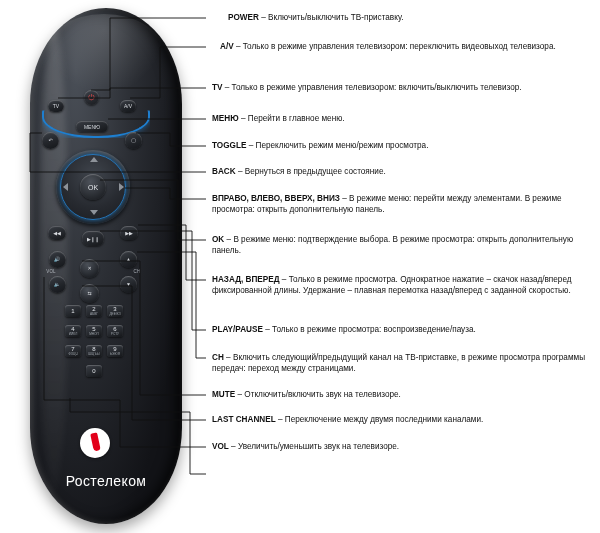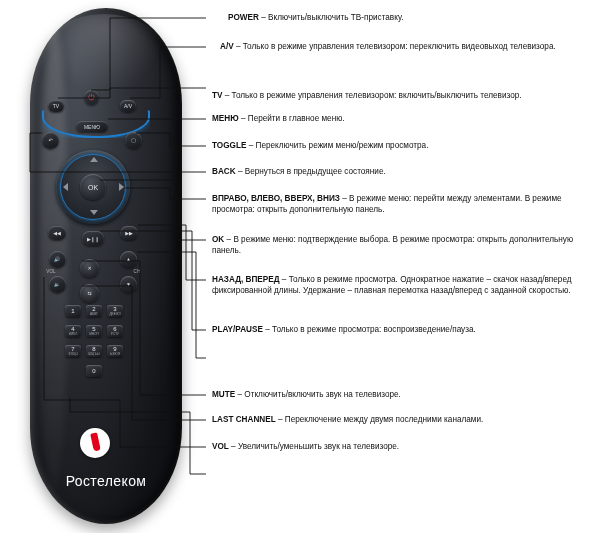--- a/index.html
+++ b/index.html
@@ -387,21 +387,21 @@
   </svg>
 
   <div class="ann" style="left:228px; top:13px;  width:360px;">
     <span class="term">POWER</span><span> – Включить/выключить ТВ-приставку.</span>
   </div>
 
   <div class="ann" style="left:212px; top:42px; width:368px;margin-left:8px;">
     <span class="term">A/V</span><span> – Только в режиме управления телевизором: переключить видеовыход телевизора.</span>
   </div>
 
-  <div class="ann" style="left:212px; top:91px; width:368px;">
+  <div class="ann" style="left:212px; top:83px; width:368px;">
     <span class="term">TV</span><span> – Только в режиме управления телевизором: включить/выключить телевизор.</span>
   </div>
 
   <div class="ann" style="left:212px; top:114px; width:368px;">
     <span class="term">МЕНЮ</span><span> – Перейти в главное меню.</span>
   </div>
 
   <div class="ann" style="left:212px; top:141px; width:368px;">
     <span class="term">TOGGLE</span><span> – Переключить режим меню/режим просмотра.</span>
   </div>
@@ -419,20 +419,23 @@
   </div>
 
   <div class="ann" style="left:212px; top:275px; width:380px;">
     <span class="term">НАЗАД, ВПЕРЕД</span><span> – Только в режиме просмотра. Однократное нажатие – скачок назад/вперед фиксированной длины. Удержание – плавная перемотка назад/вперед с заданной скоростью.</span>
   </div>
 
   <div class="ann" style="left:212px; top:325px; width:376px;">
     <span class="term">PLAY/PAUSE</span><span> – Только в режиме просмотра: воспроизведение/пауза.</span>
   </div>
 
+  <div class="ann" style="left:212px; top:353px; width:376px;">
+    <span class="term">CH</span><span> – Включить следующий/предыдущий канал на ТВ-приставке, в режиме просмотра программы передач: переход между страницами.</span>
+  </div>
 
   <div class="ann" style="left:212px; top:390px; width:376px;">
     <span class="term">MUTE</span><span> – Отключить/включить звук на телевизоре.</span>
   </div>
 
   <div class="ann" style="left:212px; top:415px; width:376px;">
     <span class="term">LAST CHANNEL</span><span> – Переключение между двумя последними каналами.</span>
   </div>
 
   <div class="ann" style="left:212px; top:442px; width:376px;">

